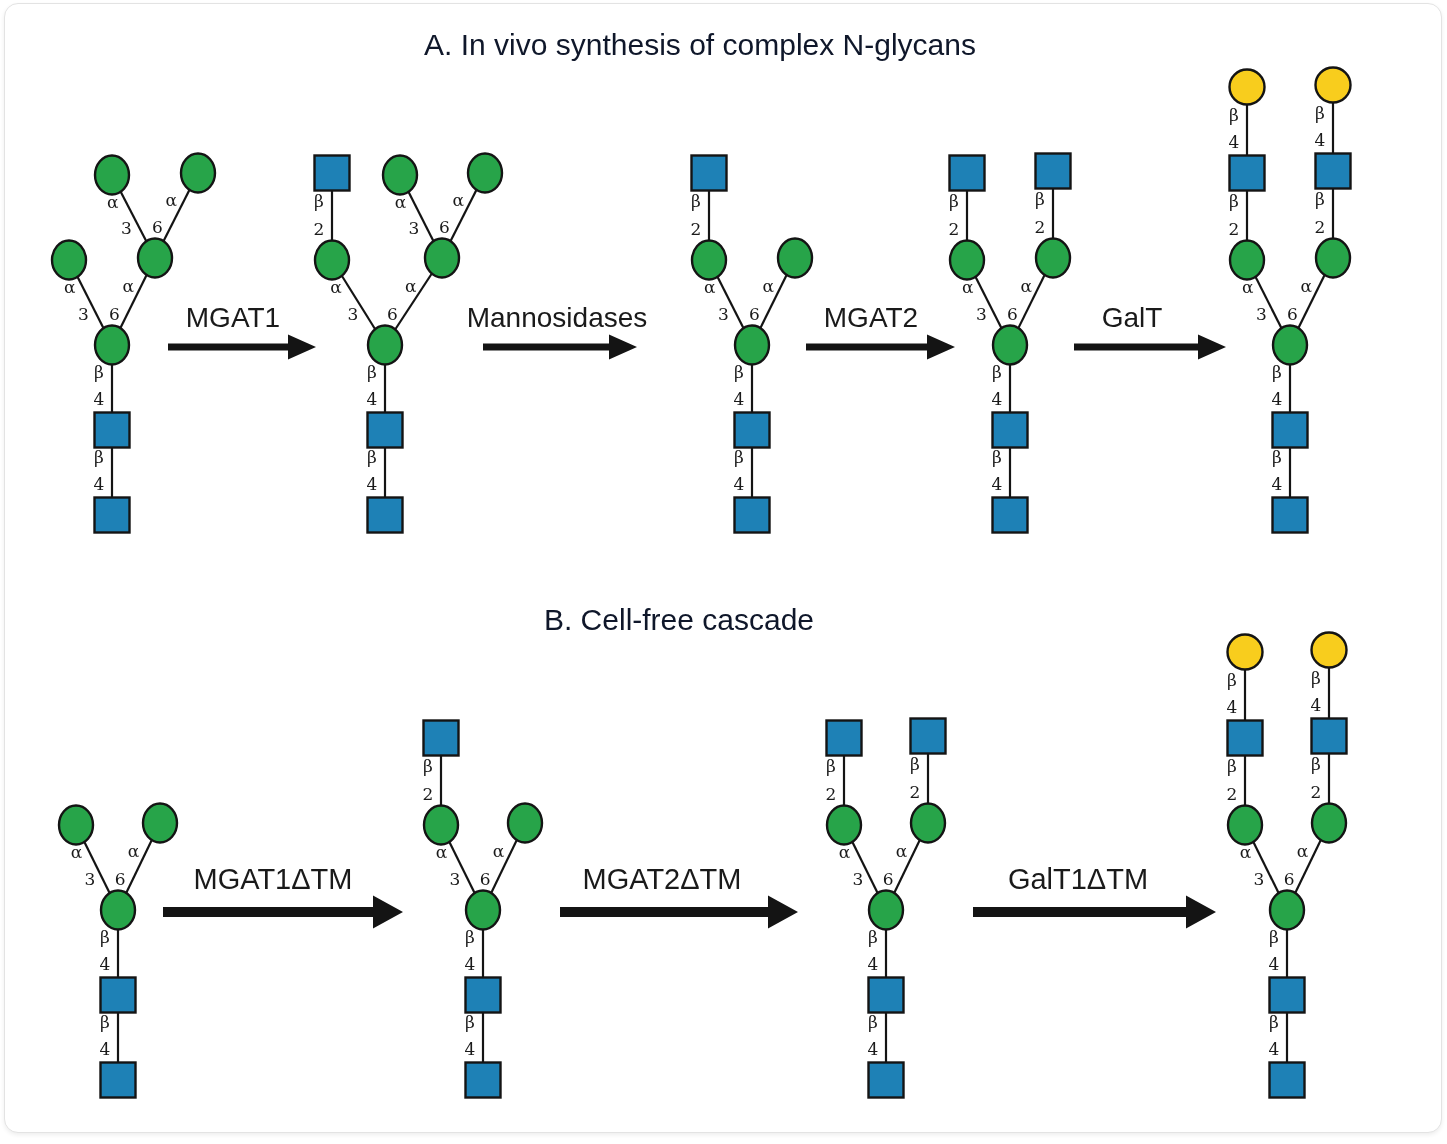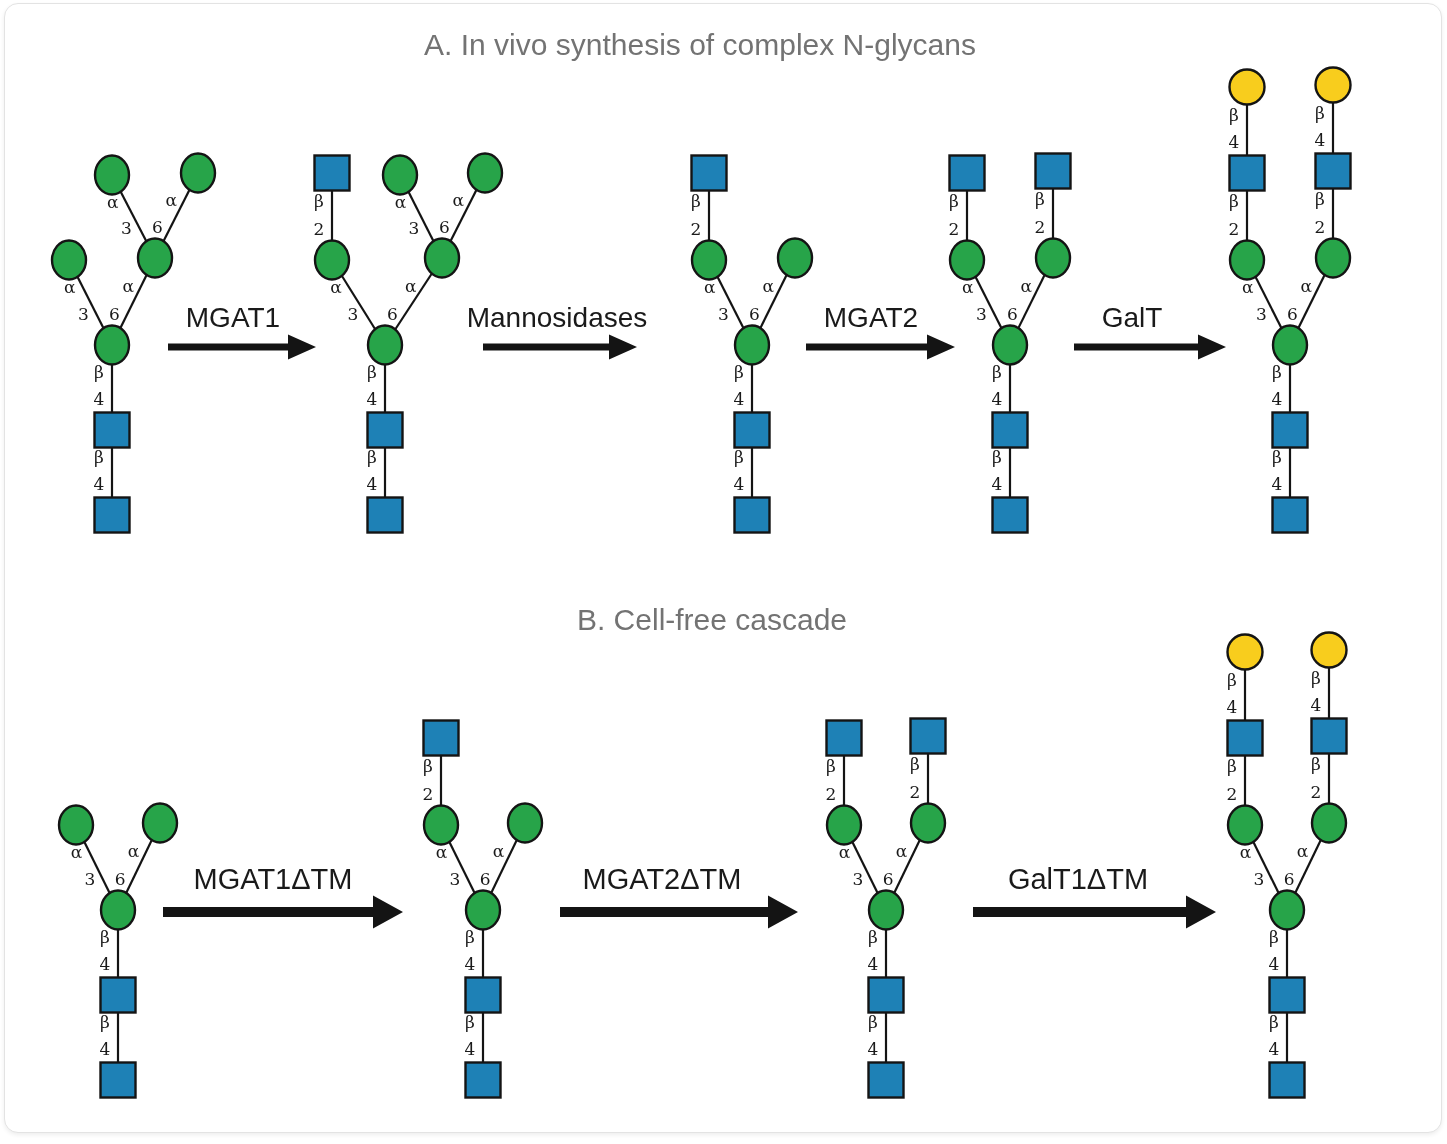--- a/index.html
+++ b/index.html
@@ -1,27 +1,27 @@
 <!DOCTYPE html>
 <html><head>
 <meta charset="utf-8">
 <style>
   html,body{margin:0;padding:0;background:#ffffff;}
   body{width:1447px;height:1144px;position:relative;font-family:"Liberation Sans",sans-serif;color:#1a1a1a;overflow:hidden;}
   .figure-card{position:absolute;left:4px;top:3px;width:1436px;height:1128px;background:#ffffff;border:1px solid #e3e3e3;border-radius:14px;box-shadow:0 2px 4px rgba(0,0,0,0.07);}
-  .panel-title{position:absolute;transform:translate(-50%,-50%);font-size:30px;white-space:nowrap;color:#737373;}
+  .panel-title{position:absolute;transform:translate(-50%,-50%);font-size:30px;white-space:nowrap;color:#0f172a;}
   svg{position:absolute;left:0;top:0;}
 </style>
 </head>
 <body>
 
 <div class="figure-card"></div>
 
 <div class="panel-title" style="left:700px;top:45px;">A. In vivo synthesis of complex N-glycans</div>
-<div class="panel-title" style="left:712px;top:620px;text-align:center;">B. Cell-free cascade</div>
+<div class="panel-title" style="left:679px;top:620px;text-align:center;">B. Cell-free cascade</div>
 
 <svg id="diagram" width="1447" height="1144" viewBox="0 0 1447 1144">
     <g>
       <line x1="112" y1="430" x2="112" y2="515" stroke="#141414" stroke-width="2.2"></line>
       <line x1="112" y1="345" x2="112" y2="430" stroke="#141414" stroke-width="2.2"></line>
       <line x1="69" y1="260" x2="112" y2="345" stroke="#141414" stroke-width="2.2"></line>
       <line x1="155" y1="258" x2="112" y2="345" stroke="#141414" stroke-width="2.2"></line>
       <line x1="112" y1="175" x2="155" y2="258" stroke="#141414" stroke-width="2.2"></line>
       <line x1="198" y1="173" x2="155" y2="258" stroke="#141414" stroke-width="2.2"></line>
       <text x="99.0" y="457.2" text-anchor="middle" dominant-baseline="central" font-size="17" font-family="&quot;DejaVu Serif&quot;, serif" fill="#1a1a1a">β</text>

